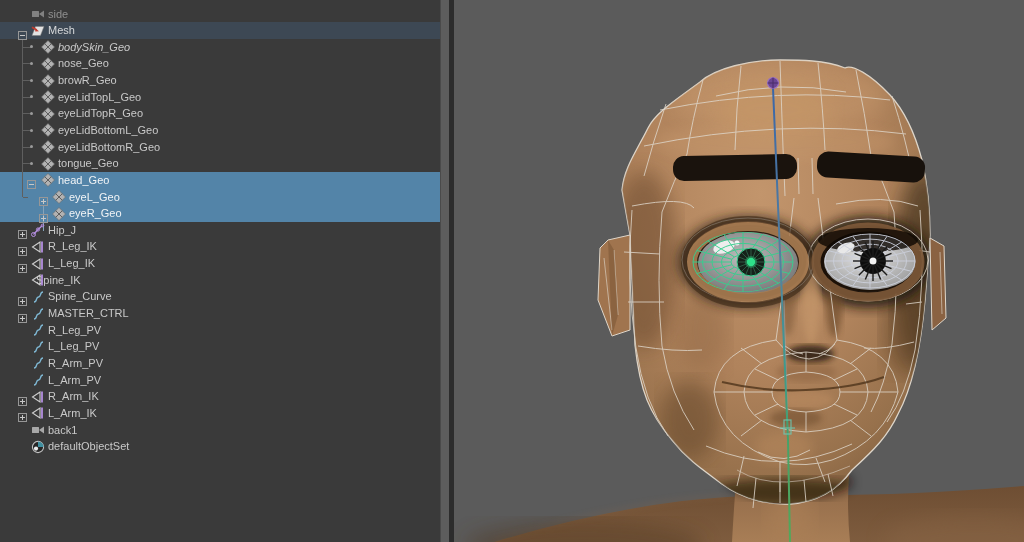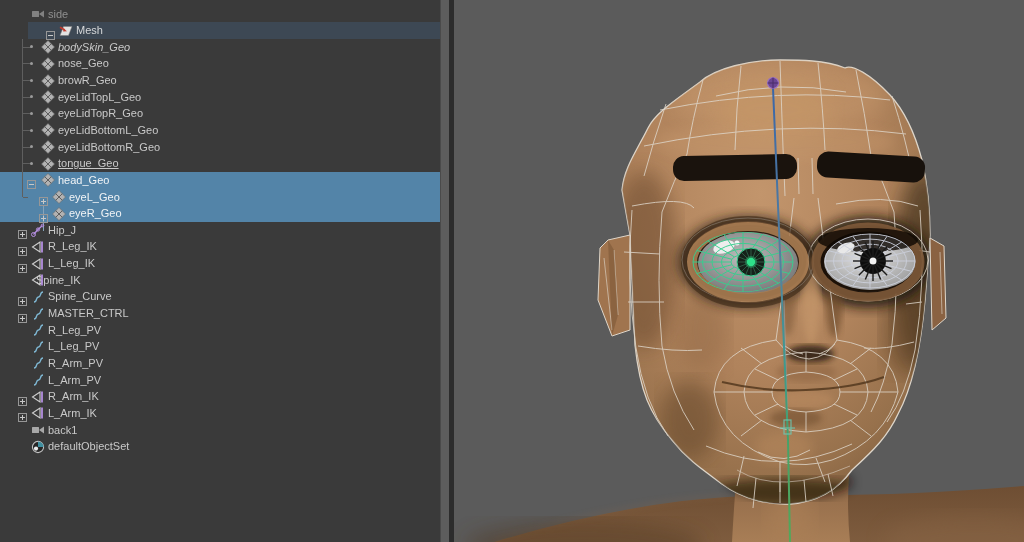--- a/index.html
+++ b/index.html
@@ -8,21 +8,21 @@
 
   
   #outliner{position:absolute;left:0;top:0;width:440px;height:542px;
             background:#3a3a3a;overflow:hidden;}
   #rows{position:absolute;left:0;top:5.5px;right:0;}
   .row{position:relative;height:16.65px;}
   .row .exp{position:absolute;top:3.5px;width:9px;height:9px;z-index:3;}
   .row .icon{position:absolute;top:1.5px;width:14px;height:14px;z-index:2;}
   .row .lbl{position:absolute;top:2px;font-size:11px;line-height:13px;
             color:#c9c9c9;white-space:nowrap;}
-  .row.hl{background:#3d4854;margin-left:28px;}
+  .row.hl{background:#3d4854;}
   .row.hl .lbl{color:#d6d8da;}
   .row.sel{background:#5384a8;}
   .row.sel .lbl{color:#f1f4f6;}
   .row.dim .lbl{color:#8f8f8f;}
   .row.dim .icon{opacity:.65;}
   .bullet{position:absolute;width:3px;height:3px;border-radius:50%;
           background:#9a9a9a;top:6.7px;z-index:2;}
   .hline{position:absolute;height:1px;background:#5f5f5f;top:8px;}
   .trunk{position:absolute;width:1px;background:#5f5f5f;z-index:1;}
   #trunk-head{background:#86a3ba;}
@@ -124,21 +124,21 @@
             </svg></span>
           <span class="lbl" style="left: 58px;">eyeLidBottomR_Geo</span>
         </div>
         <div class="row">
           <div class="hline" style="left: 23px; width: 8px;"></div>
           <div class="bullet" style="left: 30px;"></div>
           <span class="icon" style="left: 41px;"><svg viewBox="0 0 14 14" width="14" height="14">
               <polygon points="7,0.5 13.5,7 7,13.5 0.5,7" fill="#b2b2b2" stroke="#6a6a6a" stroke-width="0.6"></polygon>
               <path d="M3.75,3.75 L10.25,10.25 M10.25,3.75 L3.75,10.25" stroke="#555" stroke-width="0.9" fill="none"></path>
             </svg></span>
-          <span class="lbl" style="left: 58px; text-decoration: underline;">tongue_Geo</span>
+          <span class="lbl" style="left: 58px;">tongue_Geo</span>
         </div>
         <div class="row sel">
           <span class="exp" style="left: 27px;"><svg viewBox="0 0 9 9" width="9" height="9">
               <rect x="0.5" y="0.5" width="8" height="8" fill="none" stroke="#979797"></rect>
               <line x1="2" y1="4.5" x2="7" y2="4.5" stroke="#c8c8c8"></line>
             </svg></span>
           <span class="icon" style="left: 41px;"><svg viewBox="0 0 14 14" width="14" height="14">
               <polygon points="7,0.5 13.5,7 7,13.5 0.5,7" fill="#b2b2b2" stroke="#6a6a6a" stroke-width="0.6"></polygon>
               <path d="M3.75,3.75 L10.25,10.25 M10.25,3.75 L3.75,10.25" stroke="#555" stroke-width="0.9" fill="none"></path>
             </svg></span>

